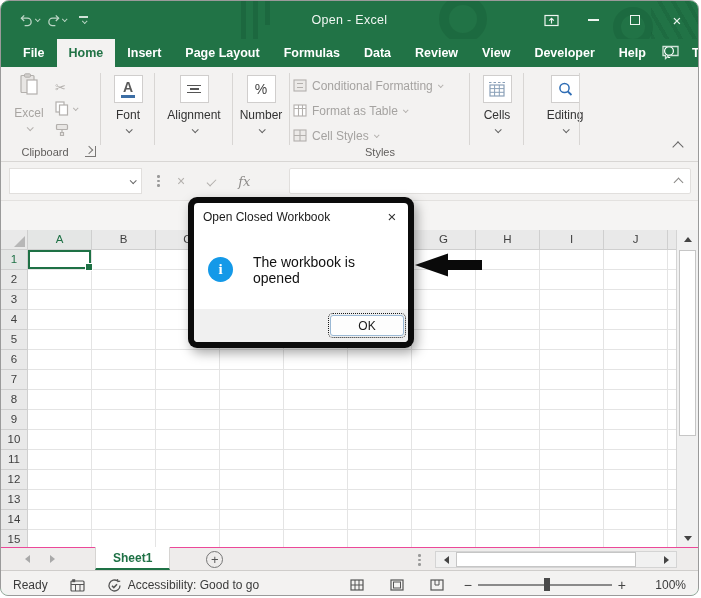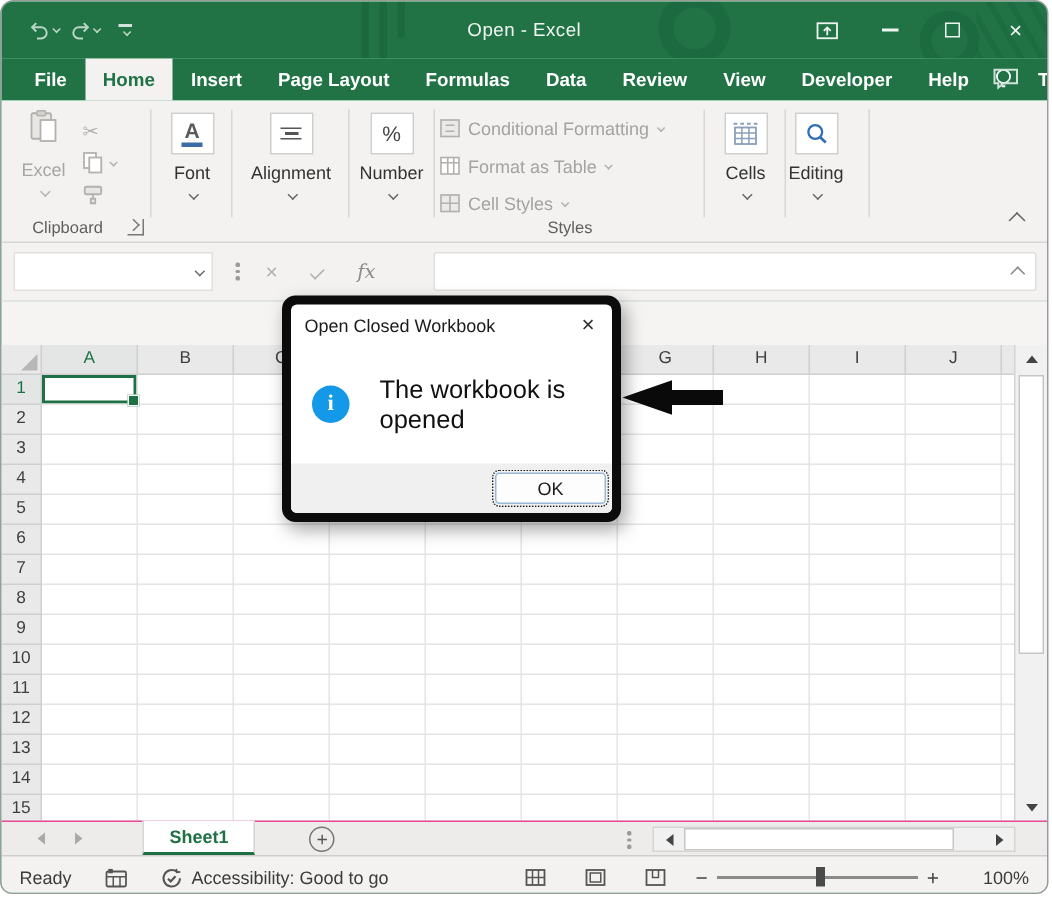--- a/index.html
+++ b/index.html
@@ -122,21 +122,21 @@
   .zoom-track{ position:relative; width:134px; height:1.5px; background:#8a8a8a;}
   .zoom-thumb{ position:absolute; left:66px; top:-6px; width:6px; height:13px; background:#4a4a4a;}
   .zoom-label{ width:46px; text-align:right; margin:0 12px 0 8px;}
   
   .msgdialog{ position:absolute; left:187px; top:196px; width:226px; height:151px; background:#0b0b0b; border-radius:9px; padding:6px; box-shadow:3px 5px 12px rgba(0,0,0,.35); z-index:40;}
   .dlg-inner{ background:#fff; height:100%; border-radius:4px; overflow:hidden; display:flex; flex-direction:column;}
   .dlg-titlebar{ height:27px; display:flex; align-items:center; padding:0 4px 0 9px; font-size:12px; color:#1b1b1b; flex:none;}
   .dlg-x{ margin-left:auto; width:24px; height:22px; display:flex; align-items:center; justify-content:center; font-size:15px; color:#333;}
   .dlg-body{ flex:1; display:flex; align-items:center; padding:0 10px 0 14px; gap:20px;}
   .info-circle{ width:25px; height:25px; flex:none; border-radius:50%; background:#1499e8; color:#fff; font-size:15px; font-weight:bold; display:flex; align-items:center; justify-content:center; font-family:"Liberation Serif", serif;}
-  .dlg-msg{ font-size:17px; color:#101010;}
+  .dlg-msg{ font-size:14px; color:#101010;}
   .dlg-footer{ height:33px; flex:none; background:#f0f0f0; display:flex; align-items:center; justify-content:flex-end; padding-right:4px;}
   .ok-btn{ width:74px; height:21px; background:#fdfdfd; border:1px solid #9ab8d4; border-radius:3px; outline:1.6px dotted #1a1a1a; outline-offset:1px; font-size:12px; color:#1a1a1a; display:flex; align-items:center; justify-content:center;}
   
   .arrow-ann{ position:absolute; left:412px; top:248px; z-index:50;}
 </style>
 </head>
 <body>
 
 <div class="window">
 
@@ -323,21 +323,21 @@
             <rect x="3" y="5" width="14" height="11" fill="#fff" stroke="#8aa0b8" stroke-width="1.2"></rect>
             <path d="M3 8.6h14M3 12.3h14M7.6 5v11M12.3 5v11" stroke="#8aa0b8" stroke-width="1"></path>
           </svg>
       </div>
       <div class="cg-label">Cells</div>
       <span class="chev cg-chev"></span>
     </div>
 
     <div class="rsep" style="left:522px"></div>
 
-    <div class="cgroup" style="left:516px;width:54px;">
+    <div class="cgroup" style="left:537px;width:54px;">
       <div class="cg-box">
         <svg width="17" height="17" viewBox="0 0 17 17">
             <circle cx="7.5" cy="7" r="4.6" fill="none" stroke="#2f6db5" stroke-width="1.5"></circle>
             <path d="M10.8 10.5 14.5 14" stroke="#2f6db5" stroke-width="1.8"></path>
           </svg>
       </div>
       <div class="cg-label">Editing</div>
       <span class="chev cg-chev"></span>
     </div>
 

